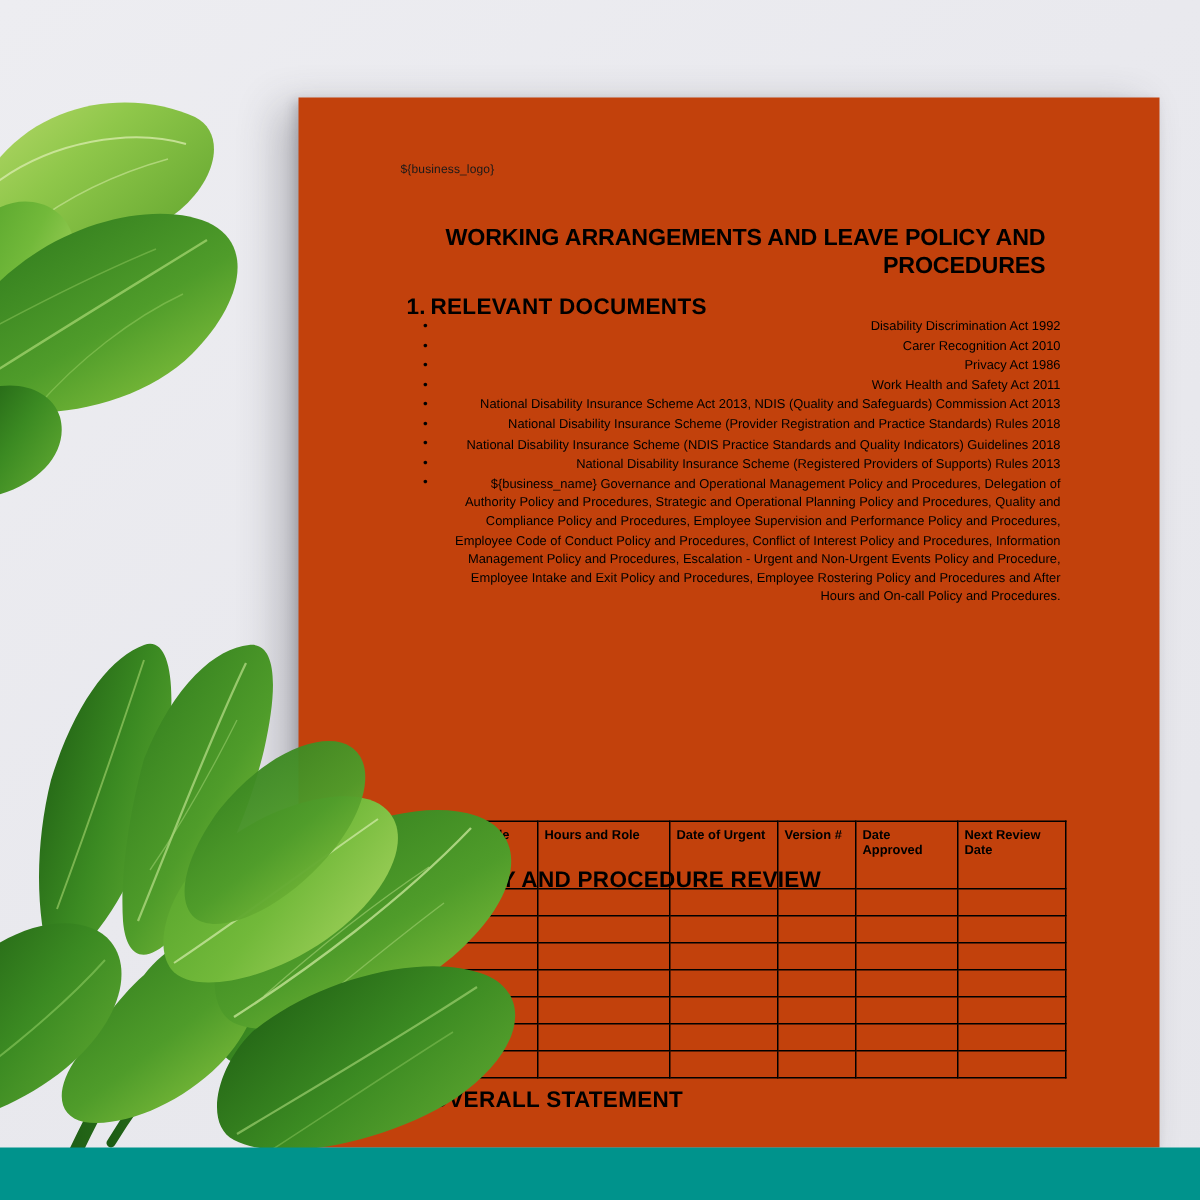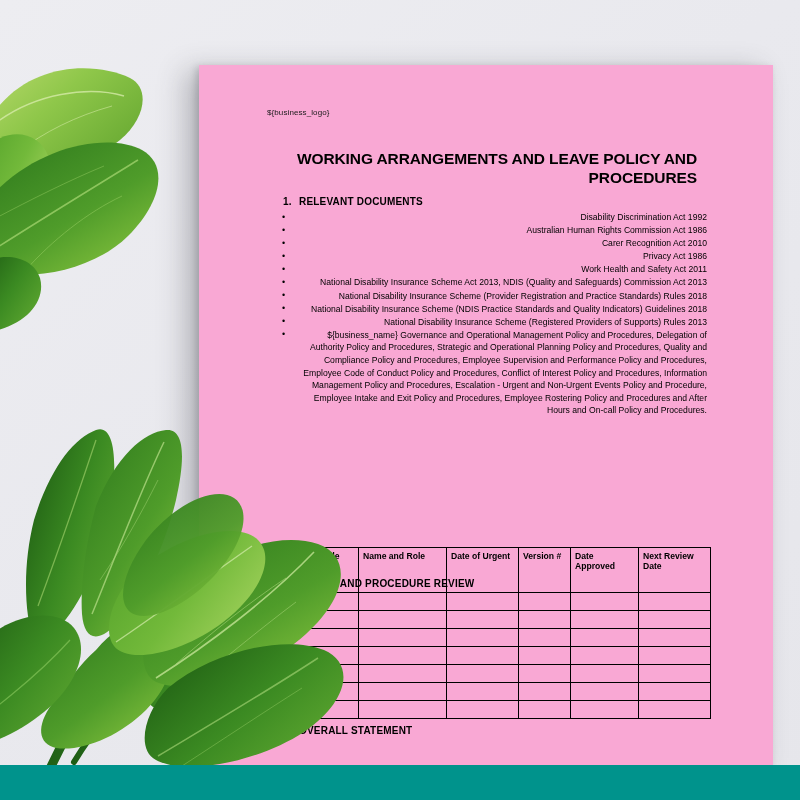--- a/index.html
+++ b/index.html
@@ -33,21 +33,21 @@
     z-index: 40;
   }
 
   
   #paper {
     position: absolute;
     left: 199px;
     top: 65px;
     width: 574px;
     height: 700px;
-    background: #f9a8d4;
+    background: #c2410c;
     box-shadow: -14px 6px 26px rgba(60,60,70,0.30),
                 -3px 2px 7px rgba(60,60,70,0.22);
     z-index: 20;
     overflow: hidden;
   }
 
   .paper-inner {
     position: absolute;
     left: 68px;
     top: 0;
@@ -73,23 +73,23 @@
     font-size: 15.5px;
     font-weight: bold;
     line-height: 1.25;
     color: #000;
     letter-spacing: -0.1px;
     text-align: right;
   }
 
   .section-heading {
     position: absolute;
-    left: 16px;
+    left: 4px;
     width: 430px;
-    font-size: 10px;
+    font-size: 15px;
     font-weight: bold;
     color: #000;
     letter-spacing: 0.2px;
   }
   .section-heading .sec-num {
     display: inline-block;
     width: 16px;
   }
 
   #sec1 { top: 131px; }
@@ -177,21 +177,20 @@
     <div class="logo-placeholder">${business_logo}</div>
 
     <div class="doc-title">WORKING ARRANGEMENTS AND LEAVE POLICY AND PROCEDURES</div>
 
     <div class="section-heading" id="sec1">
       <span class="sec-num">1.</span><span>RELEVANT DOCUMENTS</span>
     </div>
 
     <ul class="doc-list">
       <li>Disability Discrimination Act 1992</li>
-      <li>Australian Human Rights Commission Act 1986</li>
       <li>Carer Recognition Act 2010</li>
       <li>Privacy Act 1986</li>
       <li>Work Health and Safety Act 2011</li>
       <li>National Disability Insurance Scheme Act 2013, NDIS (Quality and Safeguards) Commission Act 2013</li>
       <li>National Disability Insurance Scheme (Provider Registration and Practice Standards) Rules 2018</li>
       <li>National Disability Insurance Scheme (NDIS Practice Standards and Quality Indicators) Guidelines 2018</li>
       <li>National Disability Insurance Scheme (Registered Providers of Supports) Rules 2013</li>
       <li class="long-item">${business_name} Governance and Operational Management Policy and Procedures, Delegation of Authority Policy and Procedures, Strategic and Operational Planning Policy and Procedures, Quality and Compliance Policy and Procedures, Employee Supervision and Performance Policy and Procedures, Employee Code of Conduct Policy and Procedures, Conflict of Interest Policy and Procedures, Information Management Policy and Procedures, Escalation - Urgent and Non-Urgent Events Policy and Procedure, Employee Intake and Exit Policy and Procedures, Employee Rostering Policy and Procedures and After Hours and On-call Policy and Procedures.</li>
     </ul>
 
@@ -204,21 +203,21 @@
         <col class="col-a">
           <col class="col-b">
           <col class="col-c">
         <col class="col-d">
           <col class="col-e">
           <col class="col-f">
       </colgroup>
       <thead>
         <tr>
           <th>Changes Made</th>
-          <th>Name and Role</th>
+          <th>Hours and Role</th>
           <th>Date of Urgent</th>
           <th>Version #</th>
           <th>Date Approved</th>
           <th>Next Review Date</th>
         </tr>
       </thead>
       <tbody>
           <tr>
             <td></td>
             <td></td>

